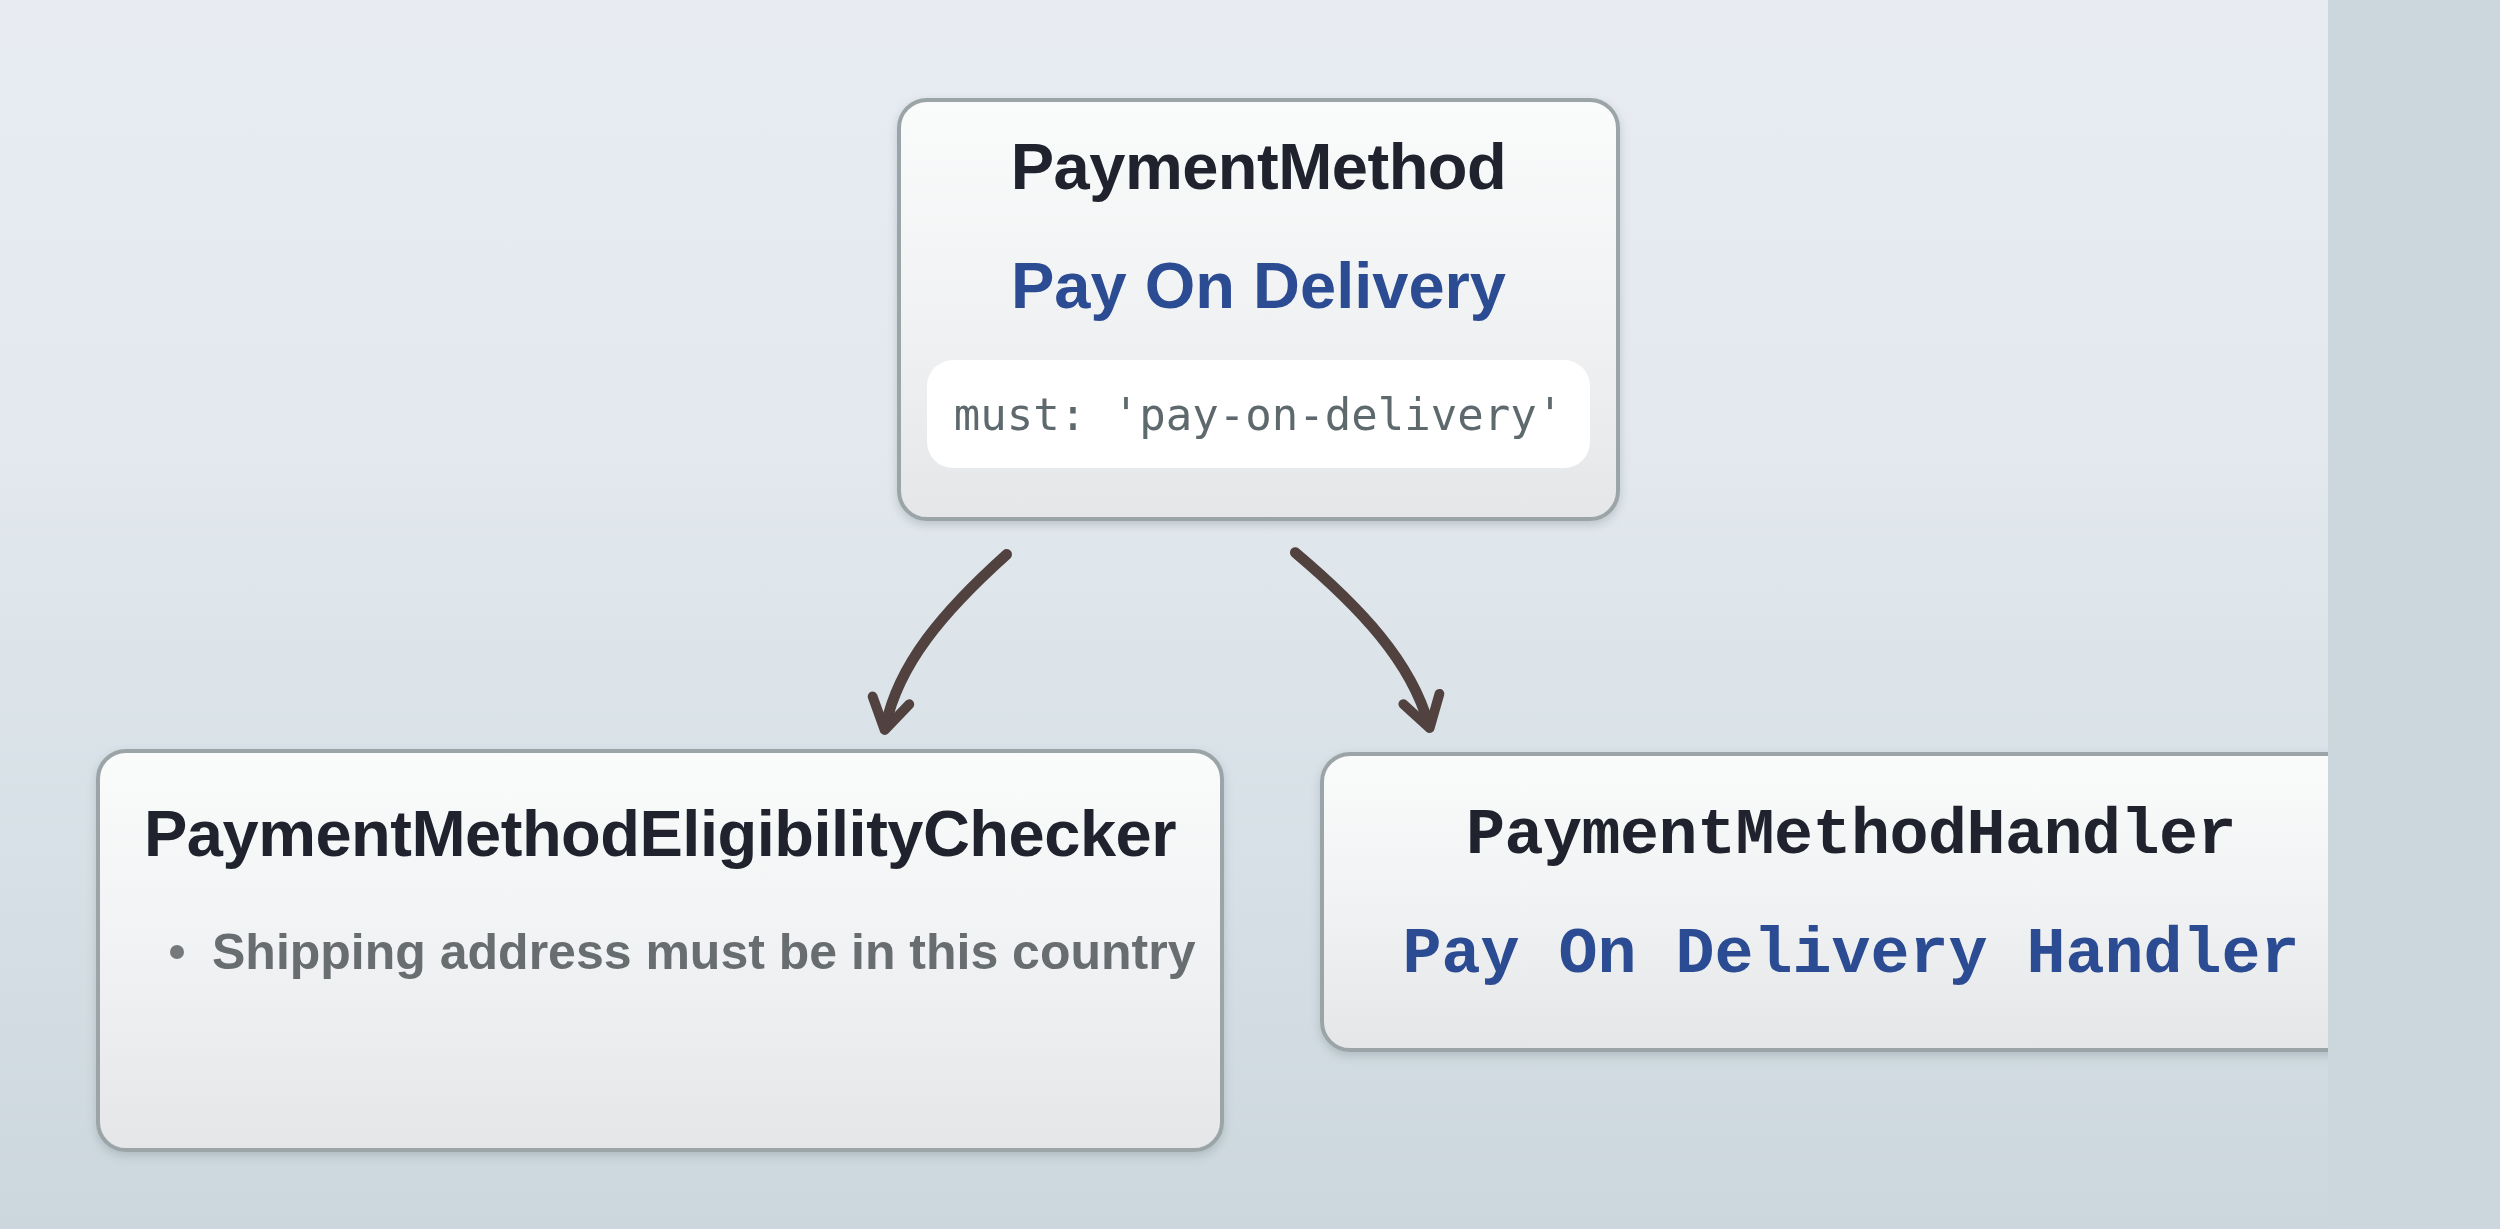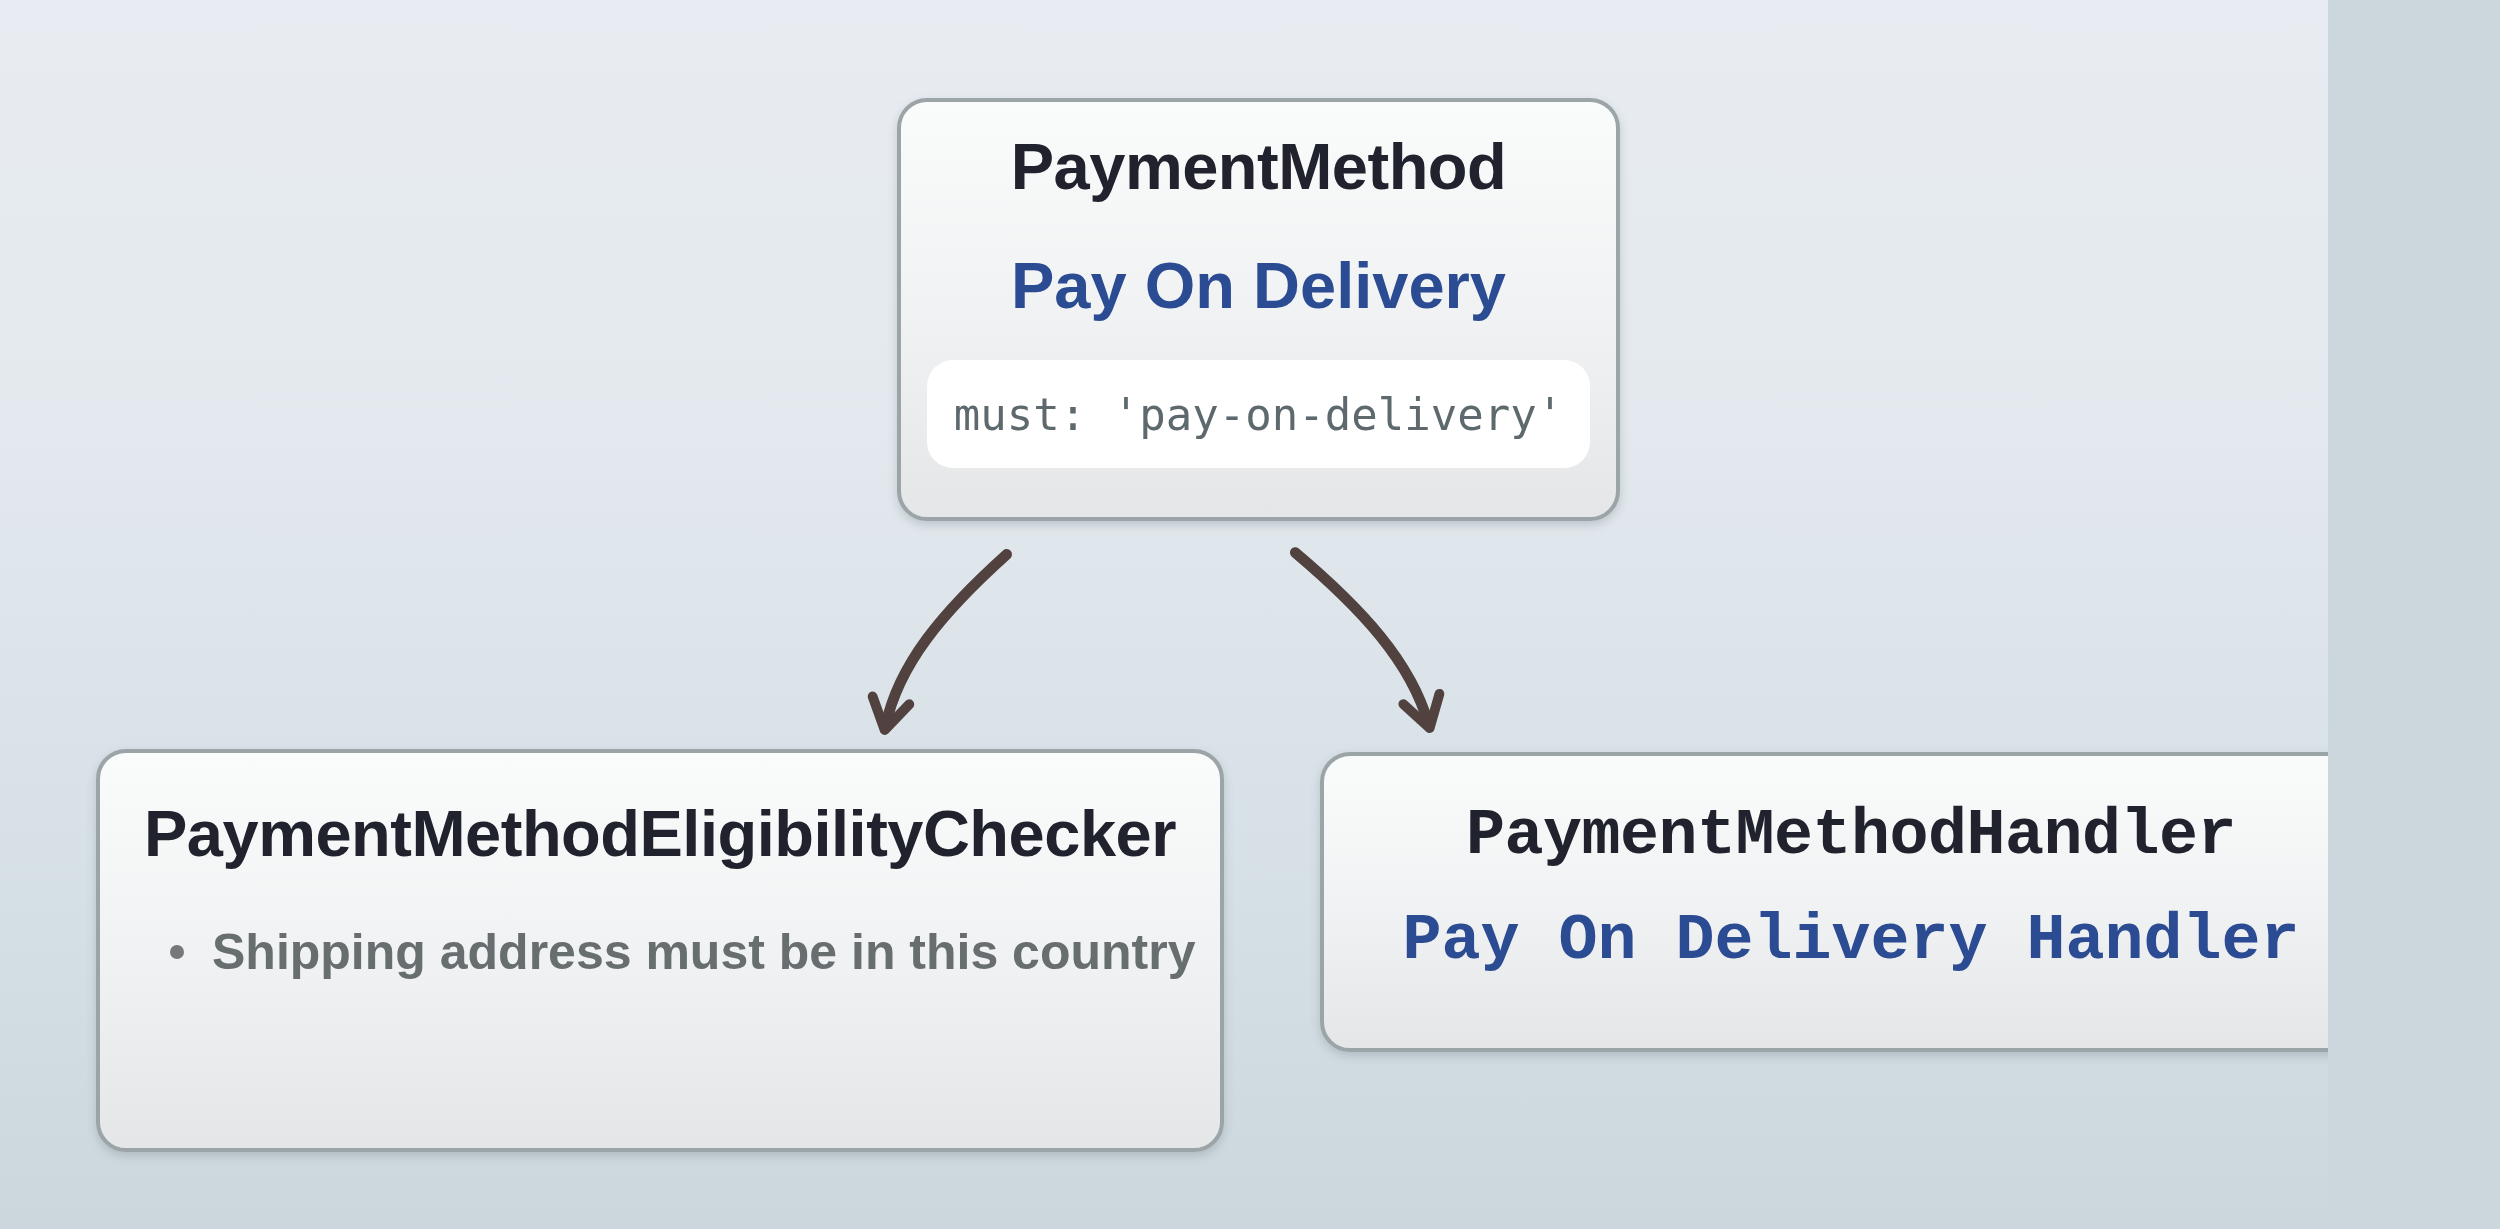--- a/index.html
+++ b/index.html
@@ -47,21 +47,21 @@
   }
   .node-subtitle {
     font-size: 65px;
     line-height: 1;
     font-weight: bold;
     color: #2b4b92;
     white-space: nowrap;
   }
   .node-top  .node-subtitle { margin-top: 54px; }
   .node-left .node-subtitle { margin-top: 65px; }
-  .node-right .node-subtitle { margin-top: 40px; }
+  .node-right .node-subtitle { margin-top: 54px; }
 
   .code-pill {
     margin-top: 42px;
     height: 108px;
     background: #ffffff;
     border-radius: 26px;
     display: flex;
     align-items: center;
     justify-content: center;
   }

